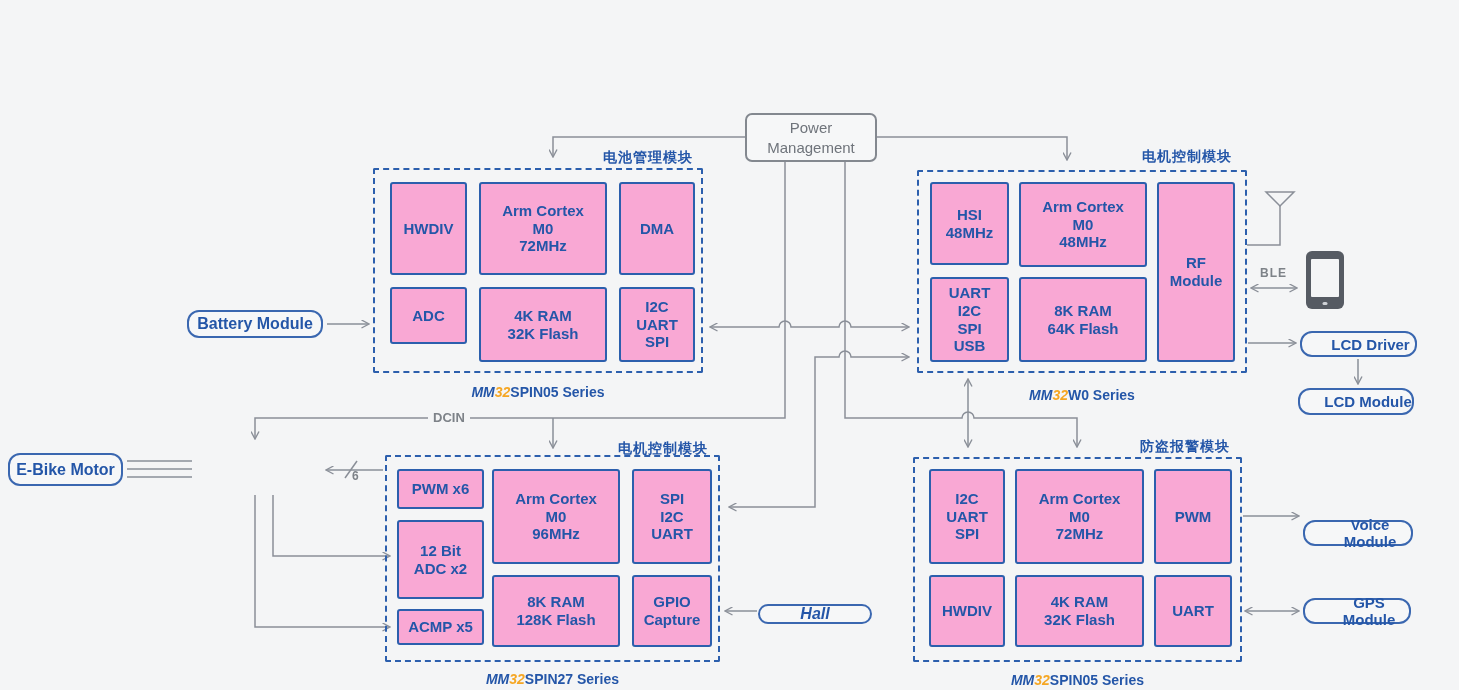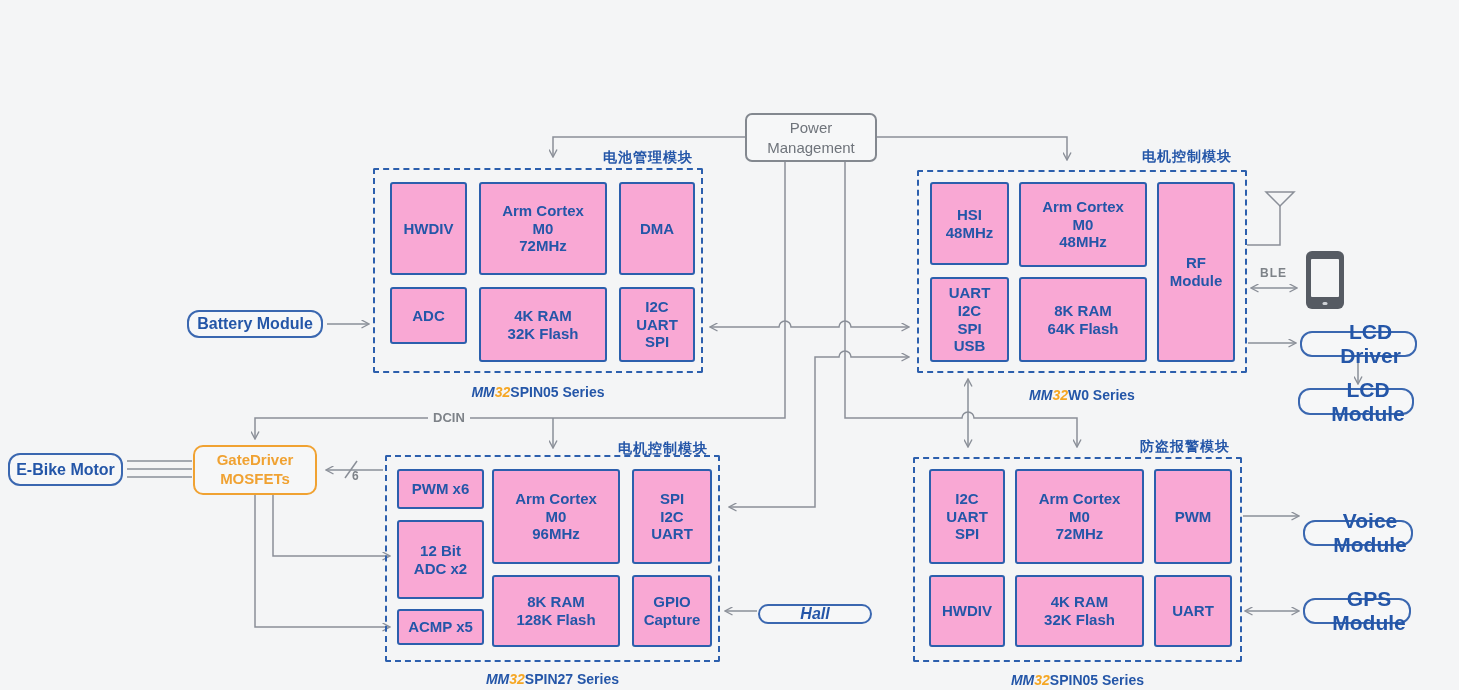--- a/index.html
+++ b/index.html
@@ -42,21 +42,21 @@
   }
   .series .mm { font-style:italic; color:#2456a8; }
   .series .num { font-style:italic; color:#f5a623; }
   
   .ext {
     position:absolute; border:2px solid #3a67b0; border-radius:12px;
     background:#f6f7f8; display:flex; align-items:center; justify-content:center;
     color:#2456a8; font-weight:bold; font-size:16px; text-align:center;
     white-space:pre-line;
   }
-  .ext.small { font-size:21px;padding-left:24px; }
+  .ext.small { font-size:15px;padding-left:24px; }
   .gate {
     position:absolute; border:2px solid #f0a232; border-radius:10px;
     background:#f6f7f8; display:flex; align-items:center; justify-content:center;
     color:#f0a232; font-weight:bold; font-size:15px; text-align:center;
     line-height:1.25; white-space:pre-line;
   }
   .wire-label {
     position:absolute; color:#7d8288; font-size:13px; font-weight:bold;
     background:#f4f5f6; padding:0 5px;
   }
@@ -212,22 +212,20 @@
     <div class="cell" style="left:239px; top:116px; width:78px; height:72px;">UART</div>
   </div>
   <div class="series" style="left:913px; top:672px; width:329px;">
     <span class="mm">MM</span><span class="num">32</span><span>SPIN05 Series</span>
   </div>
 
   <div class="ext" style="left:187px; top:310px; width:136px; height:28px;">Battery Module</div>
 
   <div class="ext" style="left:8px; top:453px; width:115px; height:33px;">E-Bike Motor</div>
 
-  <div class="gate" style="left:193px; top:445px; width:124px; height:50px;">GateDriver
-MOSFETs</div>
 
   <div class="ext" style="left:758px; top:604px; width:114px; height:20px;font-style:italic;">Hall</div>
 
   <div class="ext small" style="left:1300px; top:331px; width:117px; height:26px;">LCD Driver</div>
 
   <div class="ext small" style="left:1298px; top:388px; width:116px; height:27px;">LCD Module</div>
 
   <div class="ext small" style="left:1303px; top:520px; width:110px; height:26px;">Voice Module</div>
 
   <div class="ext small" style="left:1303px; top:598px; width:108px; height:26px;">GPS Module</div>

